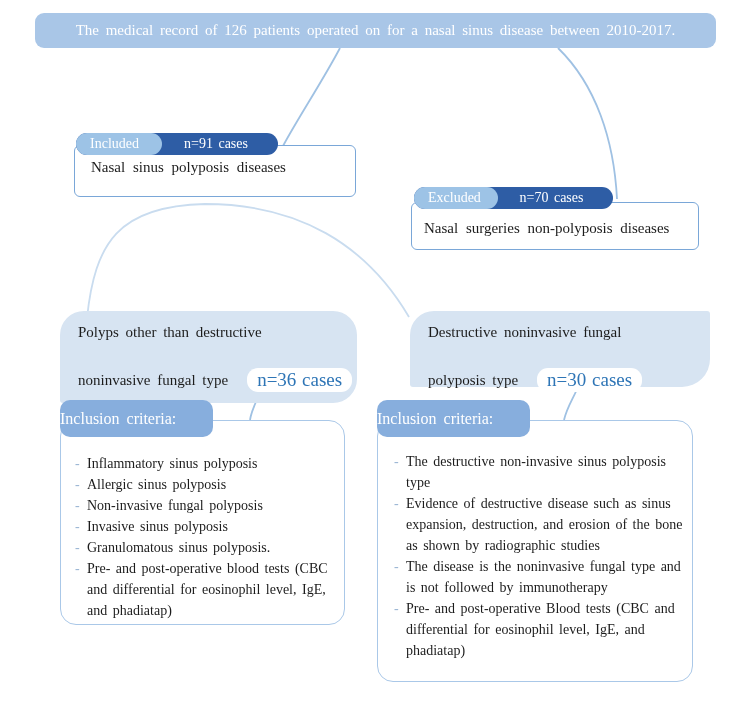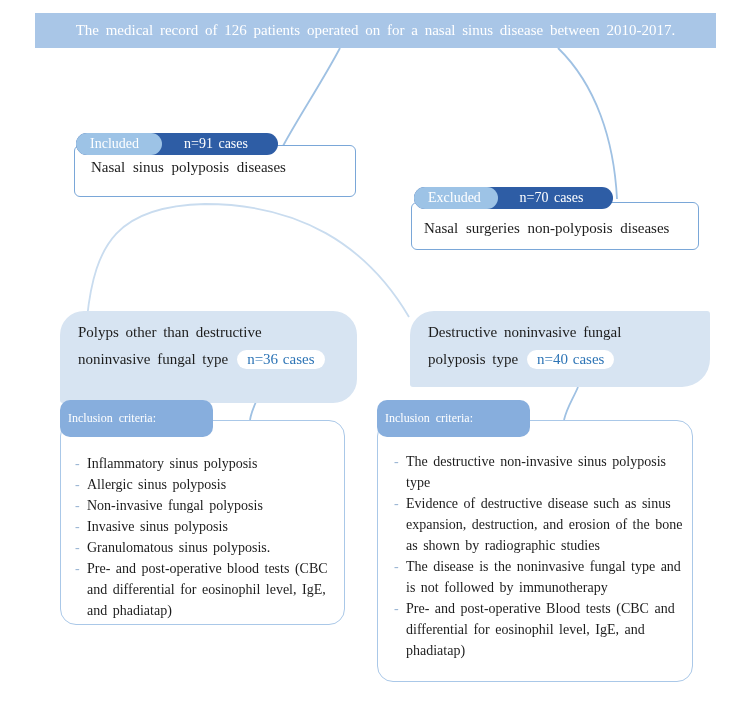--- a/index.html
+++ b/index.html
@@ -6,21 +6,21 @@
   .canvas {
     position:relative; width:750px; height:712px; background:#ffffff;
     font-family:"Liberation Serif","DejaVu Serif",serif; color:#1c1c1c; overflow:hidden;
   }
   svg.connectors { position:absolute; left:0; top:0; z-index:0; }
   svg.connectors path { fill:none; stroke:var(--connector,#9fc1e3); stroke-width:1.8; }
   svg.connectors path.faint { stroke:var(--connector-faint,#c9dcef); }
 
   .banner {
     position:absolute; left:35px; top:13px; width:681px; height:35px; box-sizing:border-box;
-    background:var(--banner-fill,#a9c6e7); border-radius:0; z-index:1;
+    background:var(--banner-fill,#a9c6e7); border-radius:9px; z-index:1;
     display:flex; align-items:center; justify-content:center;
     color:#ffffff; font-size:15px; word-spacing:3px;
   }
 
   .tag-pill {
     position:absolute; height:22px; border-radius:11px; z-index:3;
     background:var(--pill-dark,#2e5da5); color:#ffffff; font-size:14px;
     display:flex; align-items:stretch; word-spacing:2px;
   }
   .tag-pill .light {
@@ -40,30 +40,30 @@
   }
   #included-box { left:74px; top:145px; width:282px; height:52px; padding:8px 0 16px 16px; }
   #excluded-box { left:411px; top:202px; width:288px; height:48px; padding:4px 0 0 12px; }
 
   .group-box {
     position:absolute; background:var(--group-fill,#d7e4f2); z-index:1; box-sizing:border-box;
     font-size:15px; word-spacing:3px; padding:13px 0 0 18px;
   }
   #group-left  { left:60px;  top:311px; width:297px; height:92px; border-radius:24px 24px 24px 3px; }
   #group-right { left:410px; top:311px; width:300px; height:76px; border-radius:24px 3px 28px 3px; }
-  .group-line2 { margin-top:9px; display:flex; align-items:center; gap:9px; }
+  .group-line2 { margin-top:27px; display:flex; align-items:center; gap:19px; }
   .n-pill {
     background:#ffffff; border-radius:11px; padding:1px 10px;
-    color:var(--count-text,#2e75b6); font-size:15px; word-spacing:1px;
+    color:var(--count-text,#2e75b6); font-size:19px; word-spacing:1px;
   }
 
   .crit-pill {
     position:absolute; z-index:4; background:var(--criteria-pill-fill,#87aedd); color:#ffffff;
-    border-radius:10px; font-size:12px; display:flex; align-items:center;
-    padding-left:8px; box-sizing:border-box; width:153px; height:37px; word-spacing:3px;
+    border-radius:10px; font-size:16px; display:flex; align-items:center;
+    padding-left:0; box-sizing:border-box; width:153px; height:37px; word-spacing:3px;
   }
   #crit-pill-left  { left:60px;  top:400px; }
   #crit-pill-right { left:377px; top:400px; }
 
   .crit-box {
     position:absolute; background:#ffffff; border:1.6px solid var(--criteria-border,#aac8e8);
     border-radius:16px; z-index:2; box-sizing:border-box; font-size:14px;
   }
   #crit-box-left  { left:60px;  top:420px; width:285px; height:205px; padding:32px 8px 0 14px; }
   #crit-box-right { left:377px; top:420px; width:316px; height:262px; padding:30px 8px 0 16px; }
@@ -110,21 +110,21 @@
     <div class="group-line2">
       <span>noninvasive fungal type</span>
       <span class="n-pill">n=36 cases</span>
     </div>
   </div>
 
   <div class="group-box" id="group-right">
     <div>Destructive noninvasive fungal</div>
     <div class="group-line2">
       <span>polyposis type</span>
-      <span class="n-pill">n=40 cases</span>
+      <span class="n-pill">n=30 cases</span>
     </div>
   </div>
 
   <div class="crit-pill" id="crit-pill-left">
     <span>Inclusion criteria:</span>
   </div>
   <div class="crit-box" id="crit-box-left">
     <ul class="crit-list">
 
         <li>

